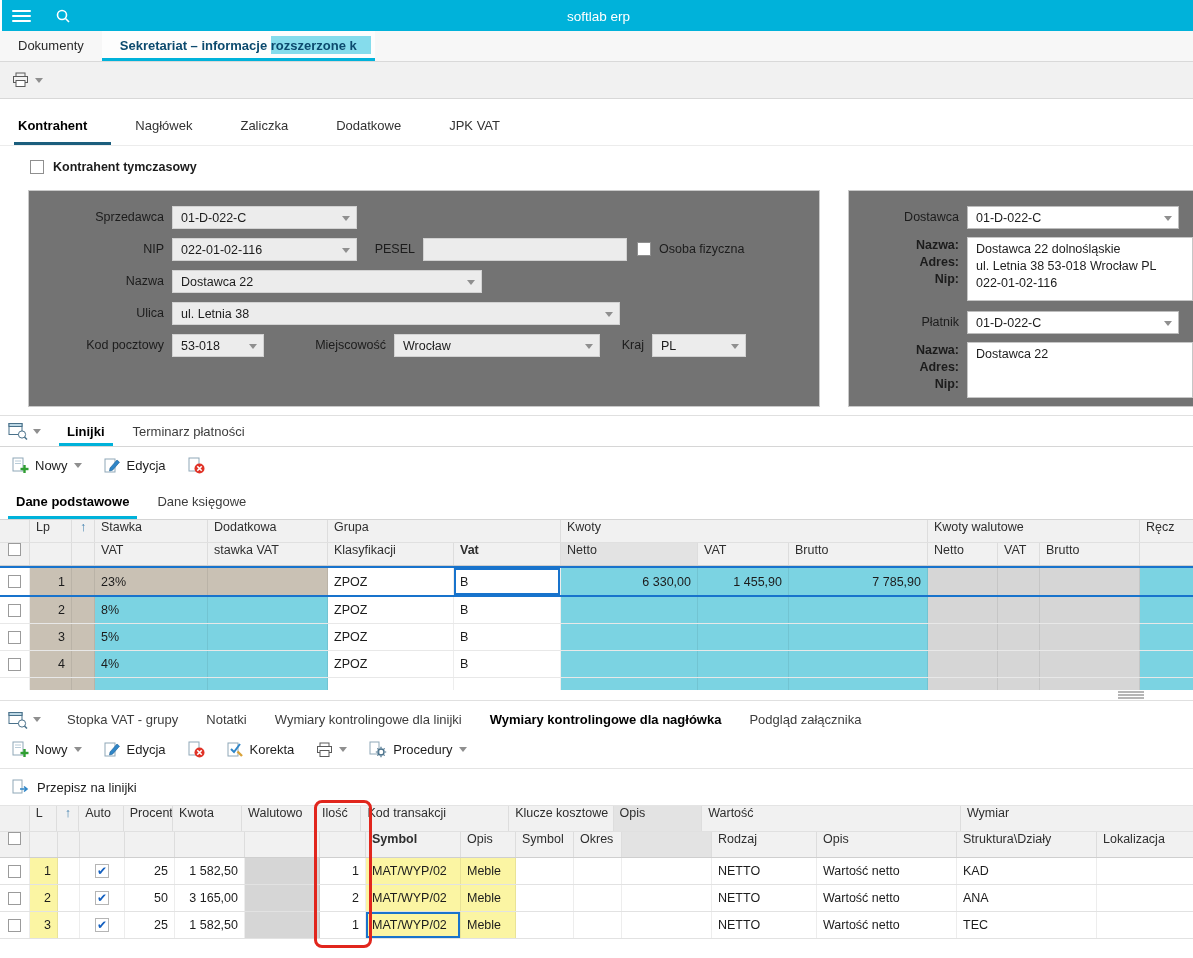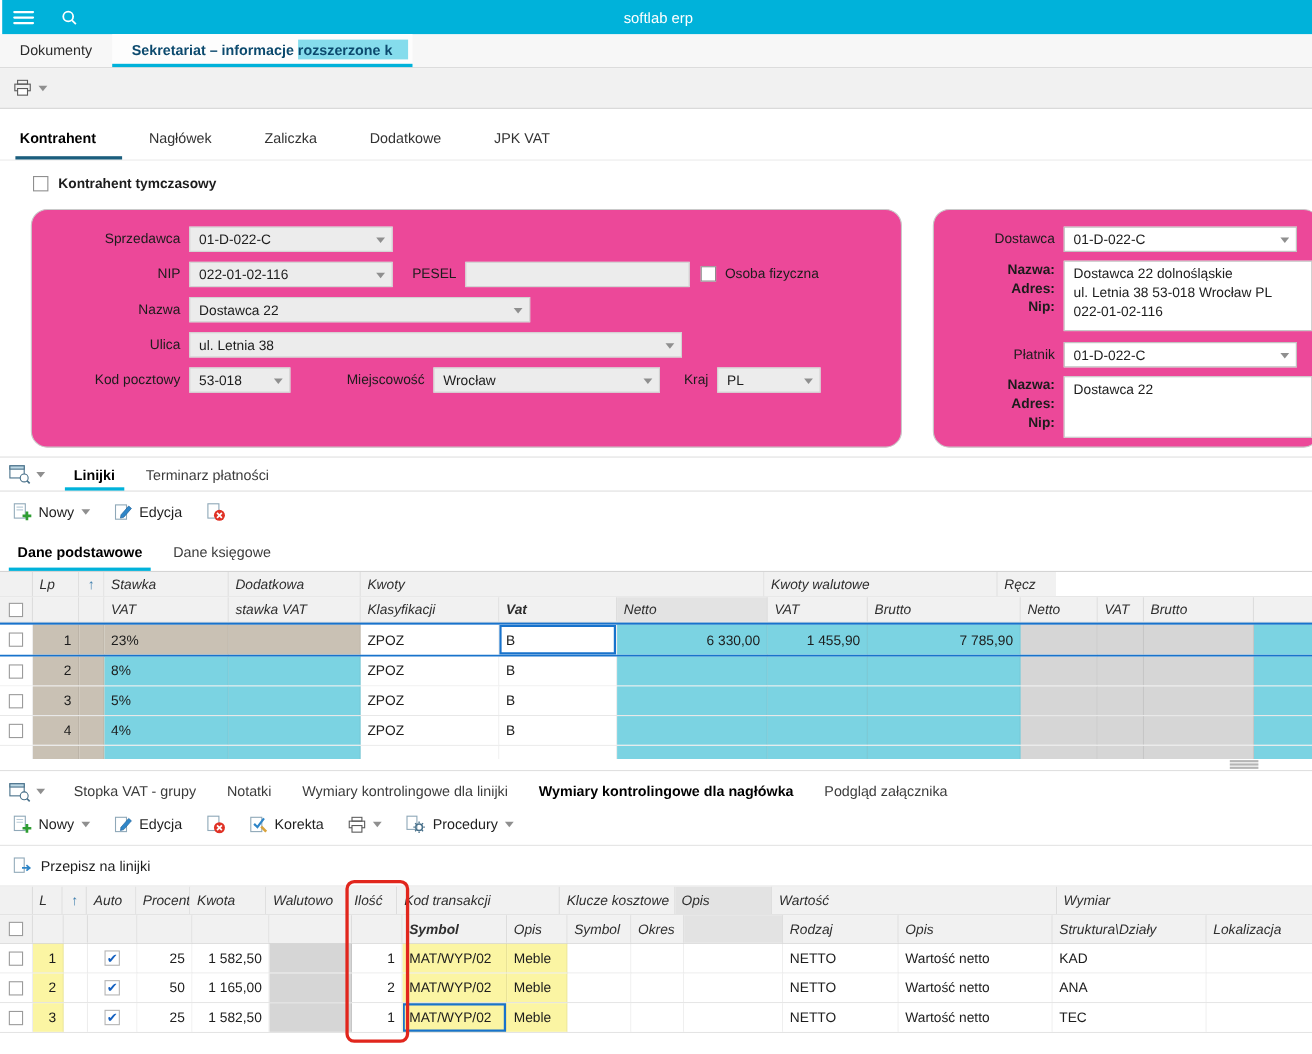--- a/index.html
+++ b/index.html
@@ -35,21 +35,21 @@
 .mtab { padding:0 24px 12px; position:relative; color:#333; font-size:13px; cursor:pointer; }
 .mtab:first-child { padding-left:4px; }
 .mtab.active { font-weight:bold; color:#000; }
 .mtab.active::after { content:""; position:absolute; left:0; right:0; bottom:0; height:3px; background:#1b5e7d; }
 
 
 #cb-row { top:160px; left:30px; display:flex; align-items:center; gap:9px; }
 .cbx { width:14px; height:14px; border:1px solid #8f8f8f; background:#fff; cursor:pointer; }
 
 
-.panel { border:1px solid #c9c9c9; border-radius:15px; background:#ec4899; }
+.panel { border:1px solid #c9c9c9; border-radius:0; background:#737373; }
 .frow { position:absolute; left:0; right:0; height:23px; }
 .flabel { position:absolute; top:4px; text-align:right; white-space:nowrap; }
 .input { position:absolute; top:0; height:23px; background:#ececec; border:1px solid #d2d2d2; display:flex; align-items:center; padding:0 20px 0 8px; white-space:nowrap; overflow:hidden; cursor:pointer; }
 .input.white { background:#fff; border-color:#bdbdbd; }
 .input .chev { position:absolute; right:6px; top:9px; }
 .chev { width:0; height:0; border-left:4px solid transparent; border-right:4px solid transparent; border-top:5px solid #8f8f8f; display:inline-block; }
 .blabels { position:absolute; text-align:right; font-weight:bold; line-height:17px; }
 .infobox { position:absolute; background:#fff; border:1px solid #c6c6c6; padding:3px 8px; line-height:17px; overflow:hidden; white-space:nowrap; }
 
 
@@ -59,21 +59,21 @@
 .stab.active { font-weight:bold; color:#000; }
 .stab.active::after { content:""; position:absolute; left:6px; right:6px; bottom:0; height:3px; background:#00b2da; }
 
 .tbar { left:0; width:100%; height:37px; display:flex; align-items:center; padding:0 12px; gap:22px; background:#fff; }
 .tbtn { display:flex; align-items:center; gap:6px; color:#1e1e1e; cursor:pointer; font-size:13px; }
 
 .subtabs { left:0; width:100%; height:36px; border-bottom:1px solid #d4d4d4; display:flex; padding-left:2px; background:#fff; }
 
 
 .trow { display:flex; width:1193px; }
-.hc { display:flex; align-items:center; padding:0 6px; border-right:1px solid #dddddd; color:#2e2e2e; white-space:nowrap; overflow:hidden; background:#f1f1f1;font-style:italic; }
+.hc { display:flex; align-items:flex-start; padding:0 6px; border-right:1px solid #dddddd; color:#2e2e2e; white-space:nowrap; overflow:hidden; background:#f1f1f1; }
 .hrowA { height:23px; border-bottom:1px solid #e0e0e0; }
 .hrowB { height:23px; border-bottom:1px solid #cfcfcf; }
 .h2rowA { height:26px; border-bottom:1px solid #e0e0e0; }
 .h2rowB { height:26px; border-bottom:1px solid #cfcfcf; }
 .hc-dark { background:#e3e3e3; }
 .b { font-weight:bold; }
 .sorta { color:#3f7fae; font-weight:bold; }
 
 .dc { display:flex; align-items:center; padding:0 6px; border-right:1px solid rgba(0,0,0,0.07); white-space:nowrap; overflow:hidden; background:#fff; }
 .drow { height:27px; border-bottom:1px solid #e8e8e8; }
@@ -307,20 +307,23 @@
         <span>Lp</span>
       </div>
     <div class="hc t1-arr cc">
         <span class="sorta">↑</span>
       </div>
     <div class="hc t1-st">
         <span>Stawka</span>
       </div>
     <div class="hc t1-dod">
         <span>Dodatkowa</span>
+      </div>
+    <div class="hc t1-grupa">
+        <span>Grupa</span>
       </div>
     <div class="hc t1-kwoty">
         <span>Kwoty</span>
       </div>
     <div class="hc t1-kww">
         <span>Kwoty walutowe</span>
       </div>
     <div class="hc t1-re" style="border-right:none;">
         <span>Ręcz</span>
       </div>
@@ -651,21 +654,21 @@
         <span class="cb"></span>
       </div>
     <div class="dc t2-l r bg-y">2</div>
     <div class="dc t2-arr"></div>
     <div class="dc t2-auto cc">
         <span class="cbox">
           <span class="chk">✔</span>
         </span>
       </div>
     <div class="dc t2-proc r">50</div>
-    <div class="dc t2-kw r">1 165,00</div>
+    <div class="dc t2-kw r">3 165,00</div>
     <div class="dc t2-wal bg-gray"></div>
     <div class="dc t2-il r">2</div>
     <div class="dc t2-sym1 bg-y">MAT/WYP/02</div>
     <div class="dc t2-op1 bg-y">Meble</div>
     <div class="dc t2-sym2"></div>
     <div class="dc t2-okr"></div>
     <div class="dc t2-opm"></div>
     <div class="dc t2-rdz">NETTO</div>
     <div class="dc t2-op2">Wartość netto</div>
     <div class="dc t2-str">ANA</div>

